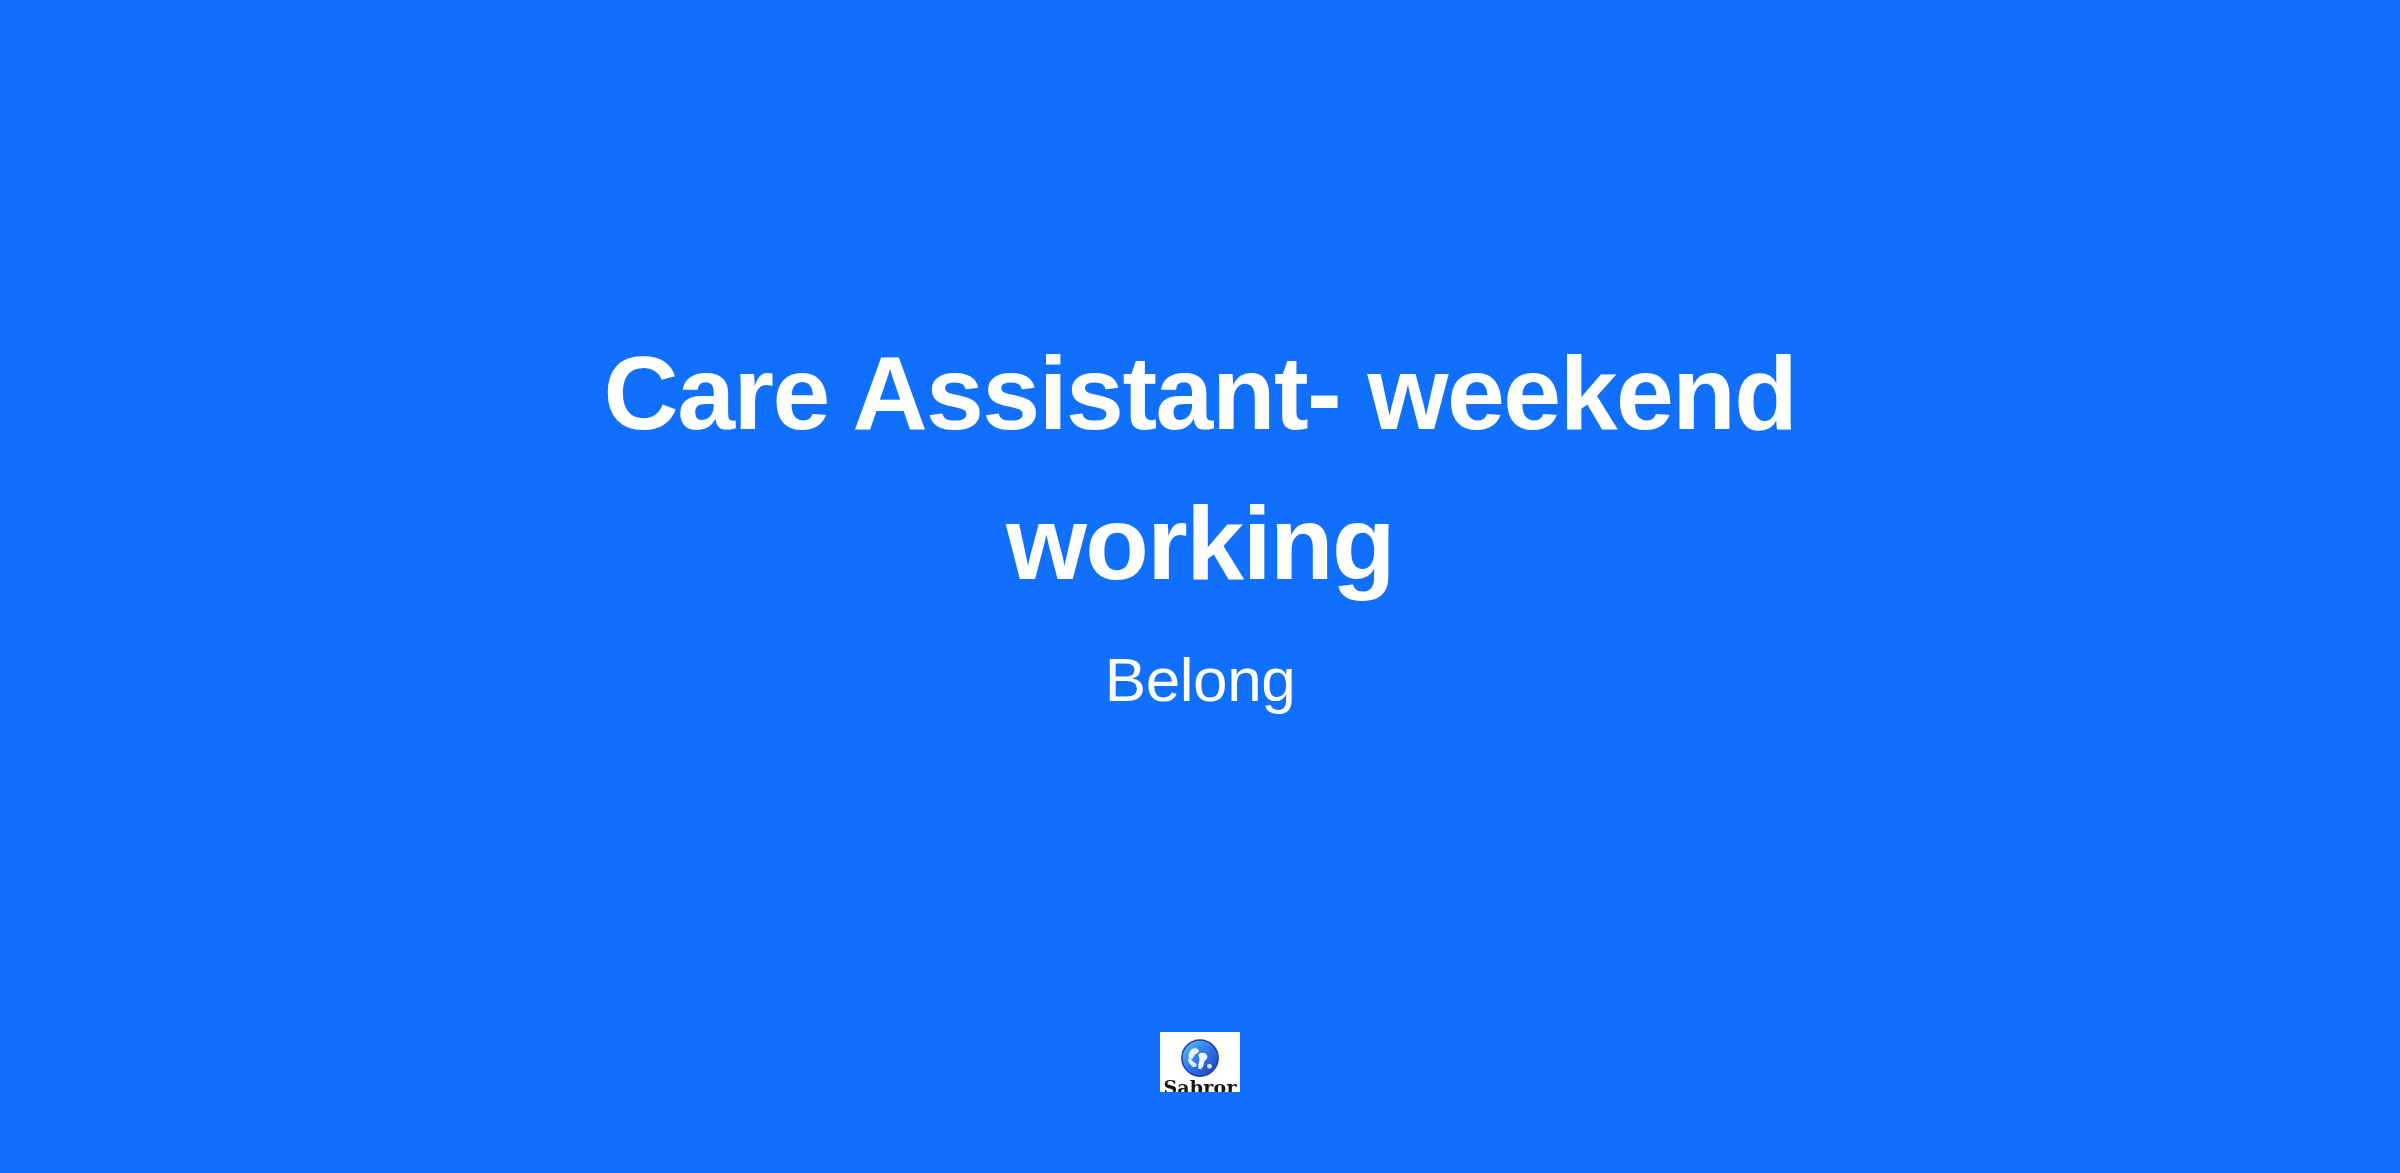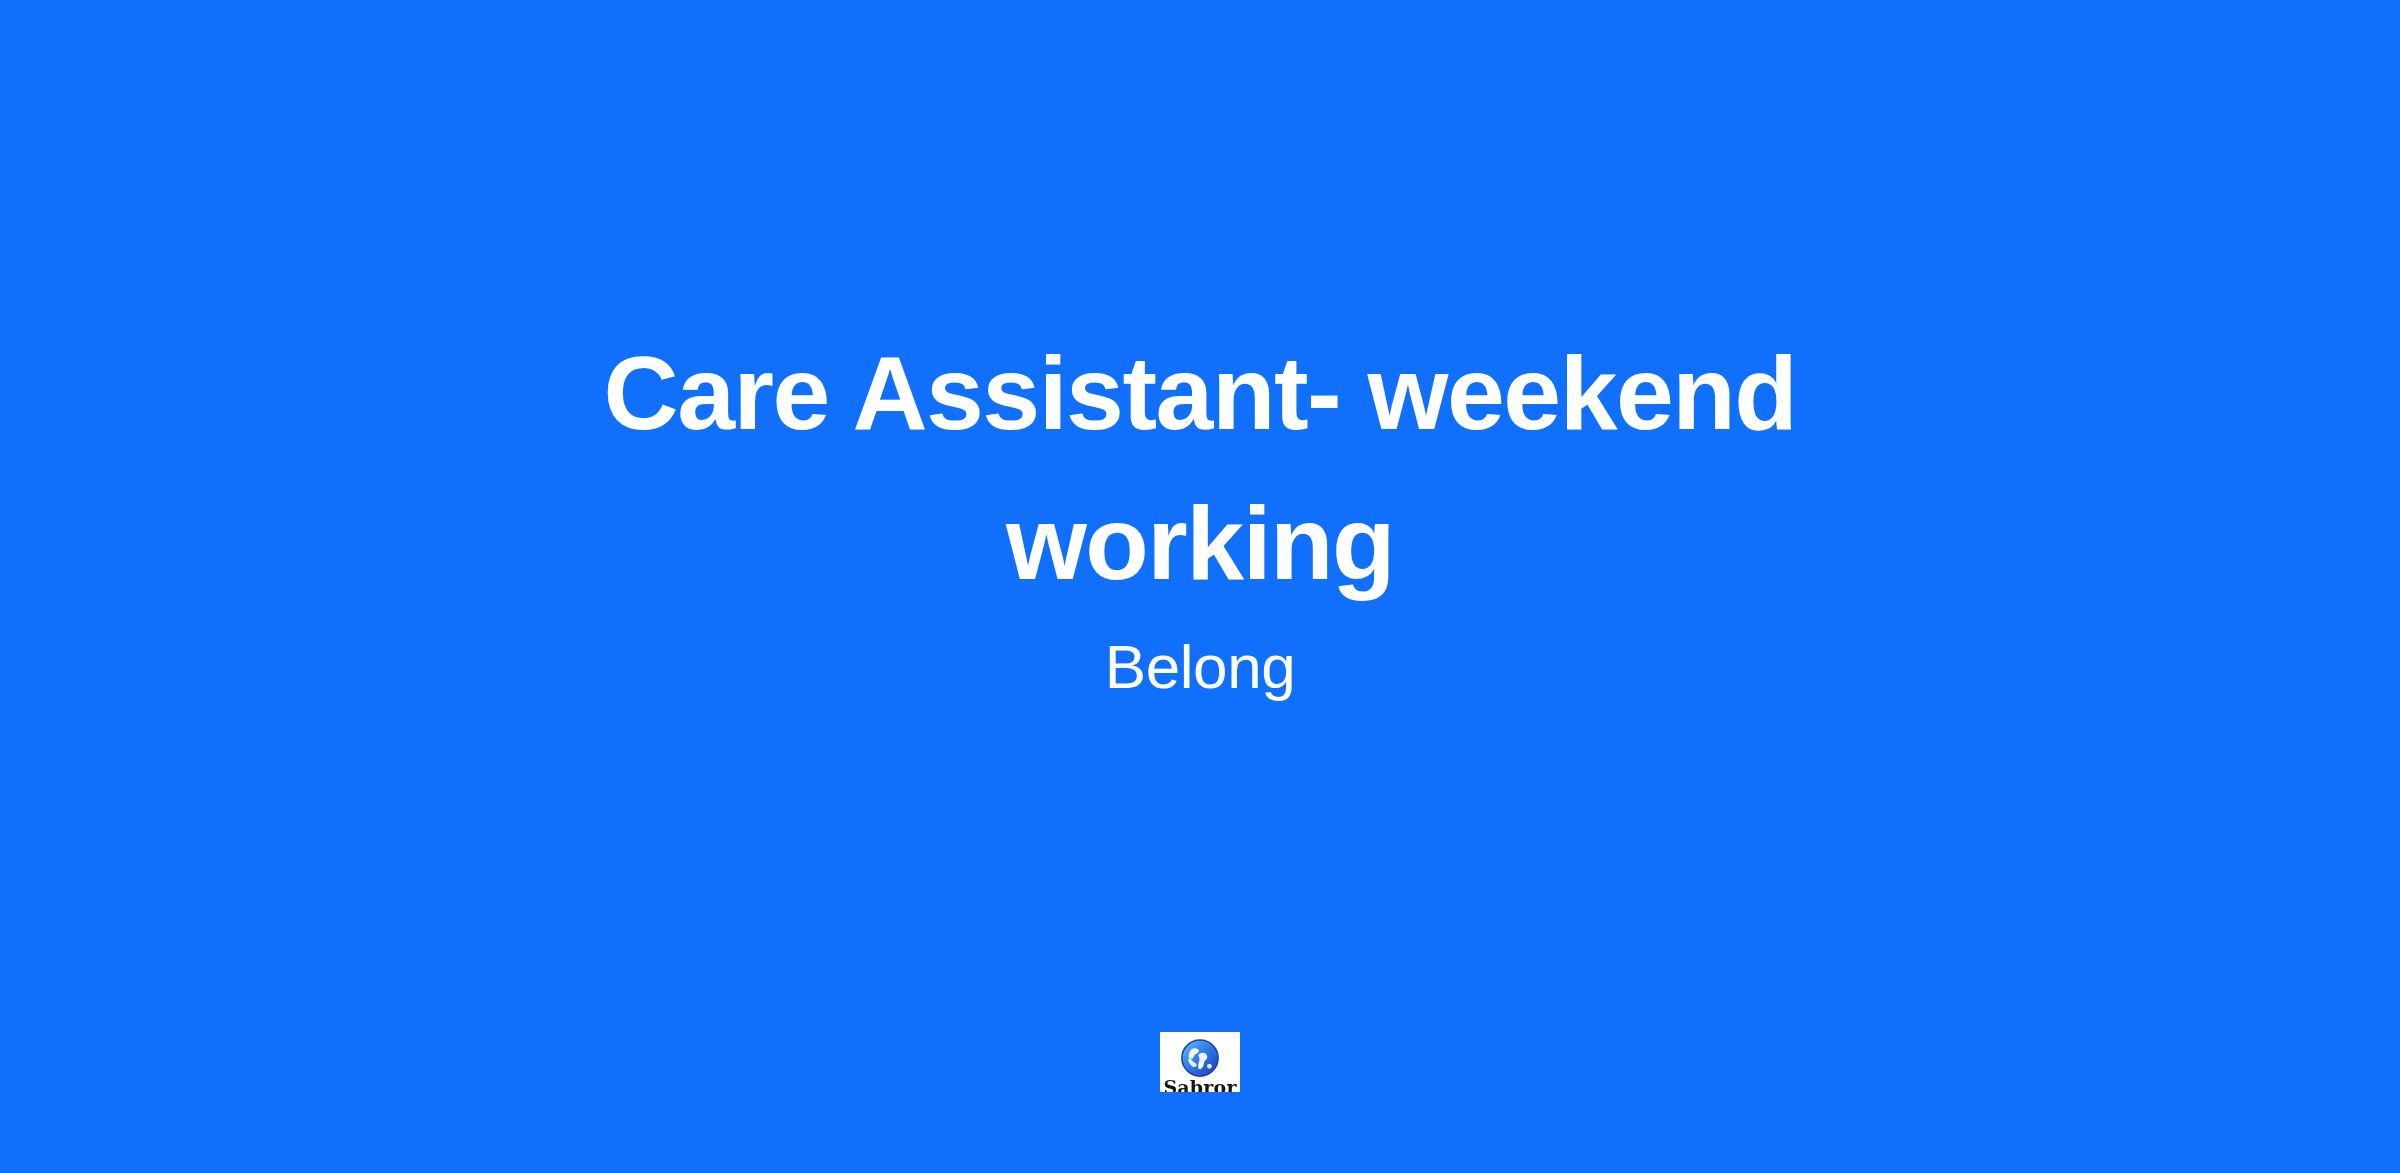--- a/index.html
+++ b/index.html
@@ -31,20 +31,21 @@
   
   .hero {
     position: absolute;
     left: 0;
     right: 0;
     top: 318px;
     display: flex;
     flex-direction: column;
     align-items: center;
     text-align: center;
+    gap: 13px;
   }
 
   .job-title {
     margin: 0;
     width: 1450px;
     font-family: "Liberation Sans", sans-serif;
     font-size: 104px;
     line-height: 150px;
     font-weight: 700;
     letter-spacing: -1.5px;

